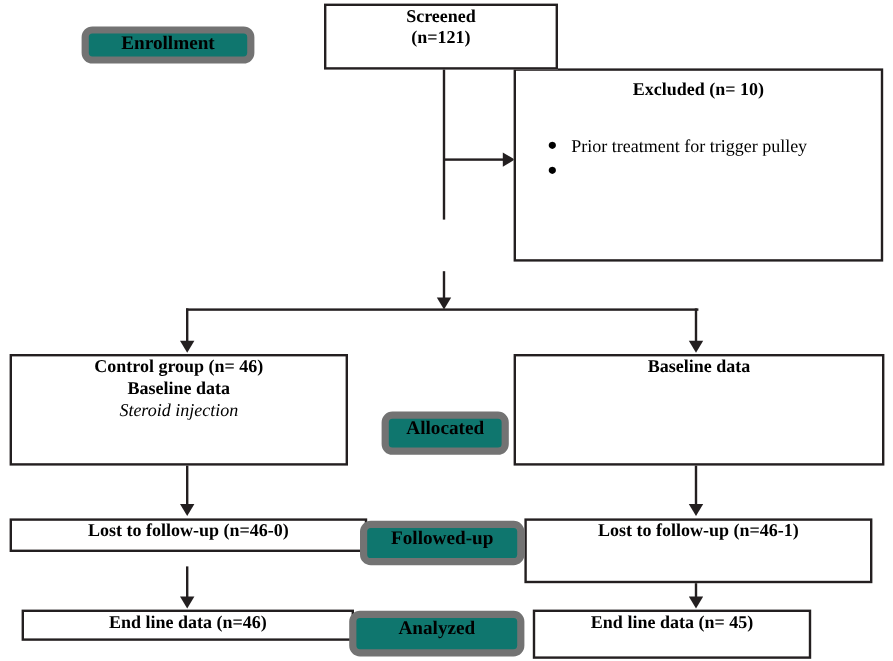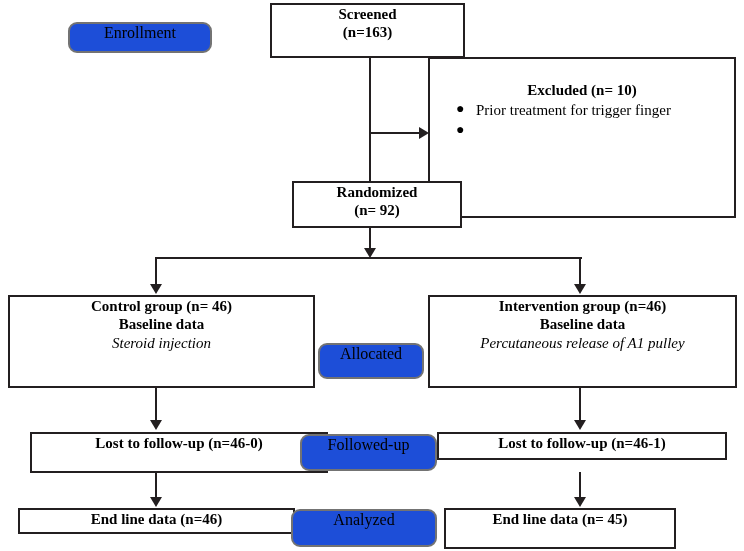--- a/index.html
+++ b/index.html
@@ -33,25 +33,25 @@
 
   
   .box {
     border: 2px solid #231f20;
     background: #ffffff;
     z-index: 3;
   }
 
   
   .badge {
-    border: 2px solid #737373;
+    border: 6px solid #737373;
     border-radius: 9px;
-    background: #1d4ed8;
+    background: #0f766e;
     z-index: 6;
-    font-weight: normal;
+    font-weight: bold;
   }
 
   
   .t-bold   { font-weight: bold; }
   .t-norm   { font-weight: normal; font-style: italic; }
   .line     { line-height: 1.22; white-space: nowrap; }
 
   
   .vline {
     position: absolute;
@@ -159,58 +159,52 @@
   <div class="node badge" style="left:291px; top:509px; width:146px; height:38px; font-size:16px;">
     <span>Analyzed</span>
   </div>
 
   <div class="node badge" style="left:300px; top:434px; width:137px; height:37px; font-size:16px;">
     <span>Followed-up</span>
   </div>
 
   <div class="node box" style="left:270px; top:3px; width:195px; height:55px; font-size:15px; z-index:4;">
     <span class="line t-bold">Screened</span>
-    <span class="line t-bold">(n=163)</span>
-  </div>
-
-  <div class="node box" style="left:428px; top:57px; width:308px; height:161px; justify-content:flex-start; padding-top:23px;">
+    <span class="line t-bold">(n=121)</span>
+  </div>
+
+  <div class="node box" style="left:428px; top:57px; width:308px; height:161px; justify-content:flex-start; padding-top:8px;gap:28px;">
     <div class="excl-title">Excluded (n= 10)</div>
     <ul class="excl-list">
       <li>
         <span class="bullet">●</span>
-        <span>Prior treatment for trigger finger</span>
+        <span>Prior treatment for trigger pulley</span>
       </li>
       <li>
         <span class="bullet">●</span>
       </li>
     </ul>
   </div>
 
-  <div class="node box" style="left:292px; top:181px; width:170px; height:47px; font-size:15px; z-index:5;">
-    <span class="line t-bold">Randomized</span>
-    <span class="line t-bold">(n= 92)</span>
-  </div>
-
-  <div class="node box" style="left:8px; top:295px; width:307px; height:93px; font-size:15px;">
+
+  <div class="node box" style="left:8px; top:295px; width:282px; height:93px; font-size:15px;">
     <span class="line t-bold">Control group (n= 46)</span>
     <span class="line t-bold">Baseline data</span>
     <span class="line t-norm">Steroid injection</span>
   </div>
 
   <div class="node box" style="left:428px; top:295px; width:309px; height:93px; font-size:15px;">
-    <span class="line t-bold">Intervention group (n=46)</span>
     <span class="line t-bold">Baseline data</span>
-    <span class="line t-norm">Percutaneous release of A1 pulley</span>
-  </div>
-
-  <div class="node box" style="left:8px; top:432px; width:298px; height:41px; font-size:15px;margin-left:22px;">
+  </div>
+
+  <div class="node box" style="left:8px; top:432px; width:298px; height:28px; font-size:15px;">
     <span class="line t-bold">Lost to follow-up (n=46-0)</span>
   </div>
 
-  <div class="node box" style="left:437px; top:432px; width:290px; height:28px; font-size:15px;">
+  <div class="node box" style="left:437px; top:432px; width:290px; height:54px; font-size:15px;">
     <span class="line t-bold">Lost to follow-up (n=46-1)</span>
   </div>
 
   <div class="node box" style="left:18px; top:508px; width:277px; height:26px; font-size:15px;">
     <span class="line t-bold">End line data (n=46)</span>
   </div>
 
   <div class="node box" style="left:444px; top:508px; width:232px; height:41px; font-size:15px;">
     <span class="line t-bold">End line data (n= 45)</span>
   </div>

